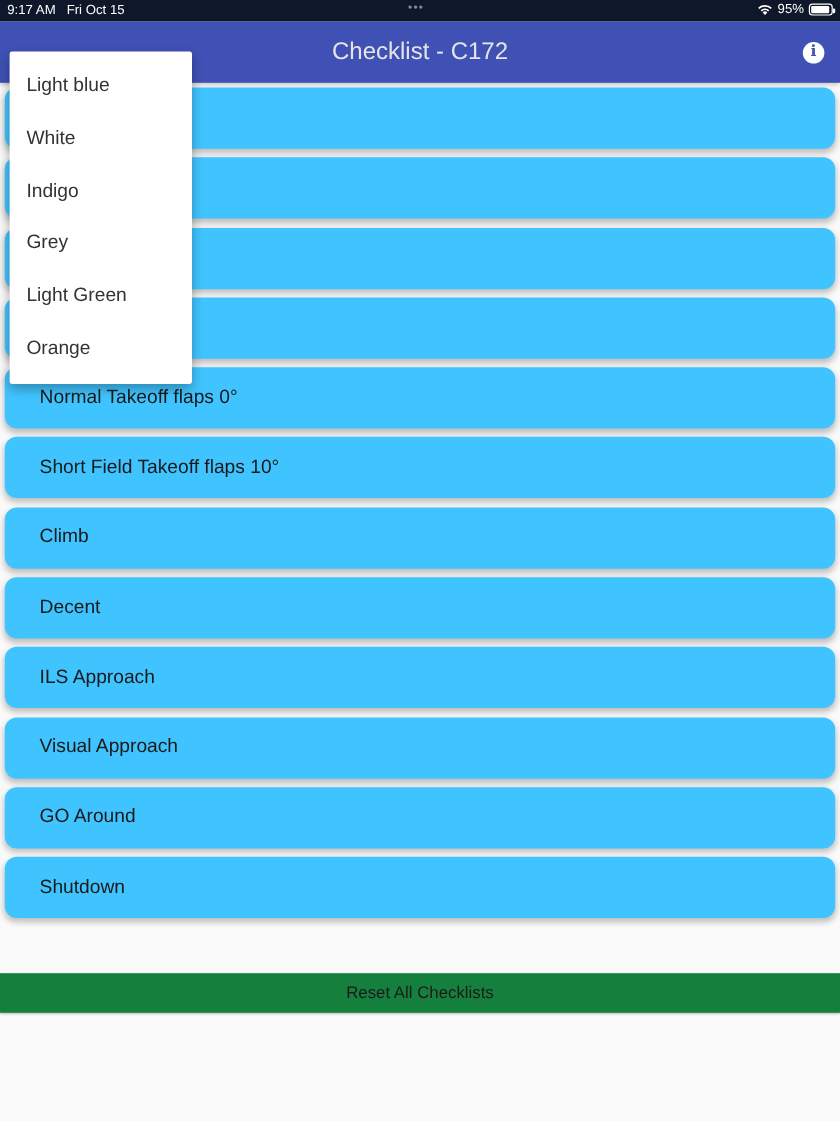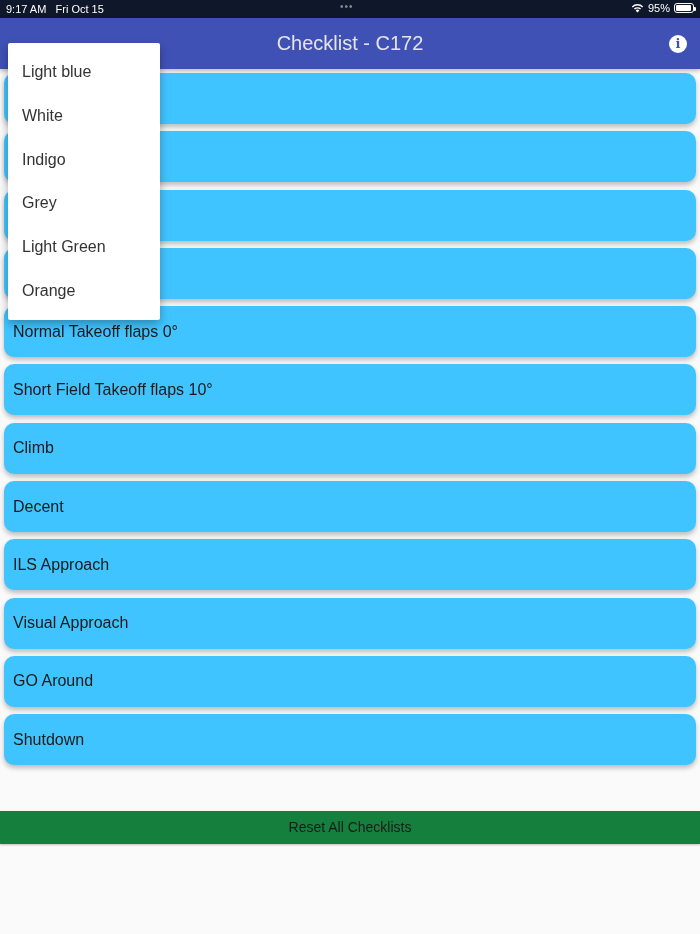--- a/index.html
+++ b/index.html
@@ -9,21 +9,21 @@
   .statusbar .time { position: absolute; left: 6px; top: 3px; }
   .statusbar .dots { position: absolute; left: 340px; top: 1px; font-size: 10px; color: #888; letter-spacing: 1px; }
   .statusbar .right { position: absolute; right: 6px; top: 2px; display: flex; align-items: center; gap: 4px; }
   .battery { width: 20px; height: 10px; border: 1px solid #fff; border-radius: 3px; padding: 1px; position: relative; }
   .battery .fill { width: 95%; height: 100%; background: #fff; border-radius: 1px; }
   .battery:after { content: ""; position: absolute; right: -3px; top: 3px; width: 2px; height: 4px; background: #fff; border-radius: 0 1px 1px 0; }
   .appbar { position: absolute; top: 18px; left: 0; width: 700px; height: 51px; background: #3f51b5; box-shadow: 0 2px 4px rgba(0,0,0,0.25); }
   .appbar .title { position: absolute; left: 0; right: 0; top: 14px; text-align: center; color: #e5e5e5; font-size: 20px; }
   .appbar .info { position: absolute; right: 13px; top: 17px; width: 18px; height: 18px; border-radius: 50%; background: #fff; color: #3f51b5; font-weight: bold; font-size: 13px; text-align: center; line-height: 18px; font-family: "DejaVu Serif", serif; }
   .list { position: absolute; top: 73px; left: 4px; width: 692px; }
-  .item { height: 51px; margin-bottom: 7.3px; background: #40c4ff; border-radius: 10px; box-shadow: 0 3px 5px rgba(0,0,0,0.25); display: flex; align-items: center; padding-left: 9px; font-size: 16px; color: #1a1a1a; cursor: pointer; }
+  .item { height: 51px; margin-bottom: 7.3px; background: #40c4ff; border-radius: 10px; box-shadow: 0 3px 5px rgba(0,0,0,0.25); display: flex; align-items: center; padding-left: 29px; font-size: 16px; color: #1a1a1a; cursor: pointer; }
   .reset { position: absolute; top: 811px; left: 0; width: 700px; height: 33px; background: #15803d; box-shadow: 0 1px 2px rgba(0,0,0,0.25); text-align: center; line-height: 33px; font-size: 14px; color: #1a1a1a; cursor: pointer; }
   .menu { position: absolute; top: 26px; left: 8px; width: 152px; height: 277px; background: #fff; border-radius: 2px; box-shadow: 0 4px 10px rgba(0,0,0,0.3); padding-top: 7px; margin-top: 17px; }
   .menu .opt { height: 43.8px; line-height: 43.8px; padding-left: 14px; font-size: 16px; color: #333; cursor: pointer; }
 </style>
 </head>
 <body>
 
 <div class="statusbar">
   <span class="time"><span>9:17 AM</span>&nbsp;&nbsp;&nbsp;<span>Fri Oct 15</span></span>
   <span class="dots">•••</span>

